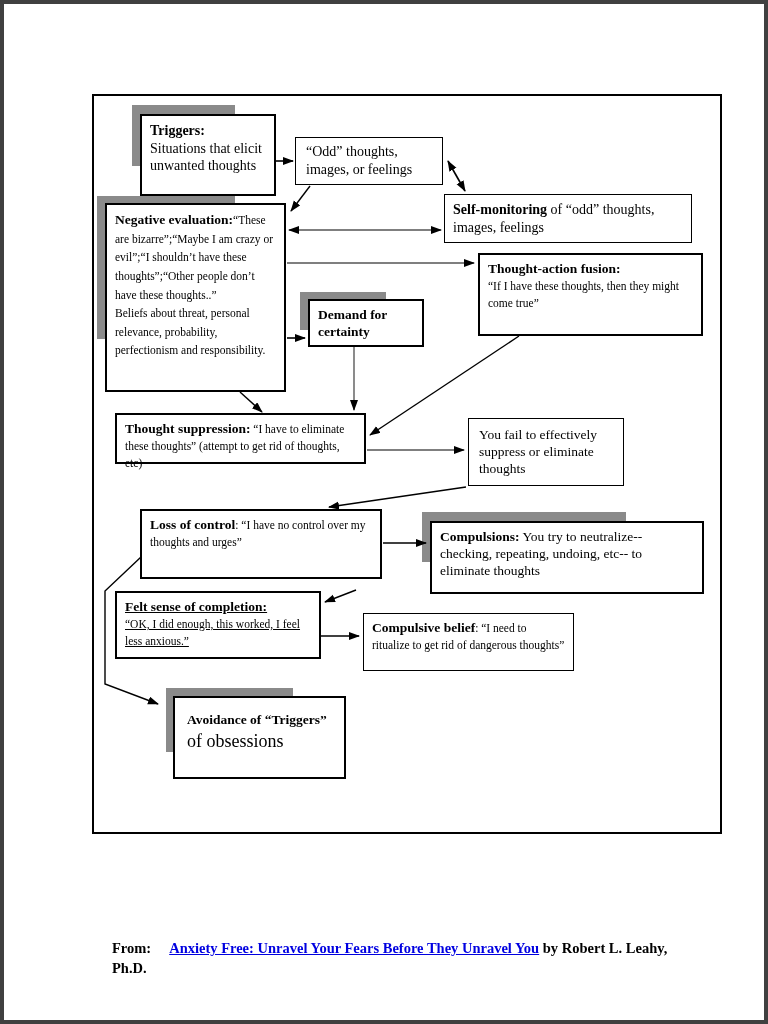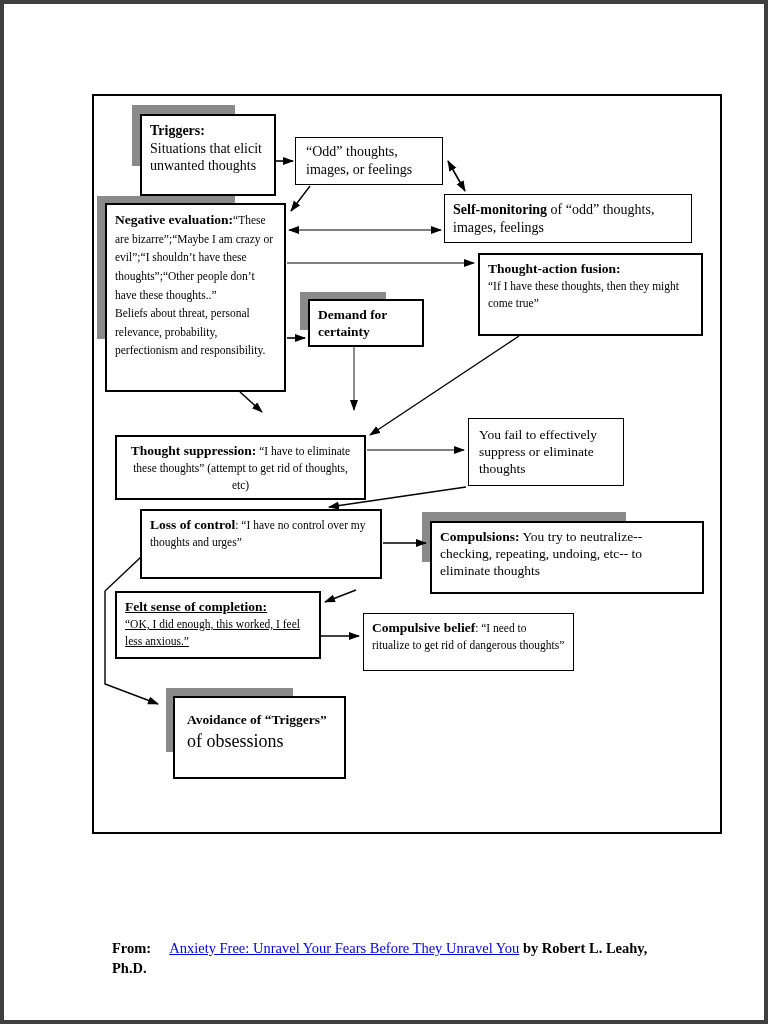--- a/index.html
+++ b/index.html
@@ -15,37 +15,37 @@
     padding:6px 8px;line-height:1.25;font-size:13.5px;
   }
   .seg{font-weight:normal;}
   .seg.bold{font-weight:bold;}
   .arrow-layer{position:absolute;left:0;top:0;width:768px;height:1024px;pointer-events:none;}
   .caption{
     position:absolute;left:108px;top:934px;width:560px;margin:0;
     font-size:14.5px;font-weight:bold;line-height:1.4;
   }
   .cap-prefix{margin-right:18px;}
-  .cap-link{color:#0000e0;text-decoration:underline;font-weight:normal;}
+  .cap-link{color:#0000e0;text-decoration:underline;font-weight:bold;}
 </style>
 </head>
 <body>
 
 <div class="page" id="canvas">
   <div class="frame" id="frame" style="left: 88px; top: 90px; width: 630px; height: 740px;"></div>
   <div class="shadow" style="background: rgb(138, 138, 138); left: 128px; top: 101px; width: 103px; height: 61px;"></div>
     <div class="box" style="left: 136px; top: 110px; width: 136px; height: 82px; border-width: 2px;"><span class="seg bold" style="font-size: 14px; display: block;">Triggers:</span><span class="seg" style="font-size: 14px;">Situations that elicit unwanted thoughts</span></div>
     <div class="box" style="left: 291px; top: 133px; width: 148px; height: 48px; border-width: 1.5px; padding: 5px 10px;"><span class="seg" style="font-size: 14px; margin-top: 12px;">“Odd” thoughts, images, or feelings</span></div>
     <div class="shadow" style="background: rgb(138, 138, 138); left: 93px; top: 192px; width: 138px; height: 143px;"></div>
     <div class="box" style="left: 101px; top: 199px; width: 181px; height: 189px; border-width: 2px; line-height: 1.38;"><span class="seg bold" style="font-size: 13.5px;">Negative evaluation:</span><span class="seg" style="font-size: 11.5px;">“These are bizarre”;“Maybe I am crazy or evil”;“I shouldn’t have these thoughts”;“Other people don’t have these thoughts..”</span><br><span class="seg" style="font-size: 11.5px;">Beliefs about threat, personal relevance, probability, perfectionism and responsibility.</span></div>
     <div class="box" style="left: 440px; top: 190px; width: 248px; height: 49px; border-width: 1.5px;"><span class="seg bold" style="font-size: 14px;">Self-monitoring</span><span class="seg" style="font-size: 14px;"> of “odd” thoughts, images, feelings</span></div>
     <div class="box" style="left: 474px; top: 249px; width: 225px; height: 83px; border-width: 2px;"><span class="seg bold" style="font-size: 13.5px; display: block;">Thought-action fusion:</span><span class="seg" style="font-size: 11.5px;">“If I have these thoughts, then they might come true”</span></div>
     <div class="shadow" style="background: rgb(138, 138, 138); left: 296px; top: 288px; width: 86px; height: 38px;"></div>
     <div class="box" style="left: 304px; top: 295px; width: 116px; height: 48px; border-width: 2px;"><span class="seg bold" style="font-size: 13.5px;">Demand for certainty</span></div>
-    <div class="box" style="left: 111px; top: 431px; width: 251px; height: 65px; border-width: 2px; text-align: center;"><span class="seg bold" style="font-size: 13.5px;">Thought suppression:</span><span class="seg" style="font-size: 11.5px;"> “I have to eliminate these thoughts” (attempt to get rid of thoughts, etc)</span></div>
+    <div class="box" style="left: 111px; top: 409px; width: 251px; height: 51px; border-width: 2px;"><span class="seg bold" style="font-size: 13.5px;">Thought suppression:</span><span class="seg" style="font-size: 11.5px;"> “I have to eliminate these thoughts” (attempt to get rid of thoughts, etc)</span></div>
     <div class="box" style="left: 464px; top: 414px; width: 156px; height: 68px; border-width: 1.5px; padding: 8px 10px;"><span class="seg" style="font-size: 13.5px;">You fail to effectively suppress or eliminate thoughts</span></div>
     <div class="box" style="left: 136px; top: 505px; width: 242px; height: 70px; border-width: 2px;"><span class="seg bold" style="font-size: 13.5px;">Loss of control</span><span class="seg" style="font-size: 11.5px;">: “I have no control over my thoughts and urges”</span></div>
     <div class="shadow" style="background: rgb(138, 138, 138); left: 418px; top: 508px; width: 204px; height: 50px;"></div>
     <div class="box" style="left: 426px; top: 517px; width: 274px; height: 73px; border-width: 2px;"><span class="seg bold" style="font-size: 13.5px;">Compulsions:</span><span class="seg" style="font-size: 13.5px;"> You try to neutralize-- checking, repeating, undoing, etc-- to eliminate thoughts</span></div>
     <div class="box" style="left: 111px; top: 587px; width: 206px; height: 68px; border-width: 2px; text-decoration: underline;"><span class="seg bold" style="font-size: 13.5px; display: block;">Felt sense of completion:</span><span class="seg" style="font-size: 11.5px;">“OK, I did enough, this worked, I feel less anxious.”</span></div>
     <div class="box" style="left: 359px; top: 609px; width: 211px; height: 58px; border-width: 1.5px;"><span class="seg bold" style="font-size: 13.5px;">Compulsive belief</span><span class="seg" style="font-size: 11.5px;">: “I need to ritualize to get rid of dangerous thoughts”</span></div>
     <div class="shadow" style="background: rgb(138, 138, 138); left: 162px; top: 684px; width: 127px; height: 64px;"></div>
     <div class="box" style="left: 169px; top: 692px; width: 173px; height: 83px; border-width: 2px; padding: 9px 12px;"><span class="seg bold" style="font-size: 13.5px;">Avoidance of “Triggers”</span><span class="seg" style="font-size: 18px;"> of obsessions</span></div>
     <p class="caption">
     <span class="cap-prefix">From:</span><a class="cap-link" href="#">Anxiety Free: Unravel Your Fears Before They Unravel You</a><span> by Robert L. Leahy, Ph.D.</span>

